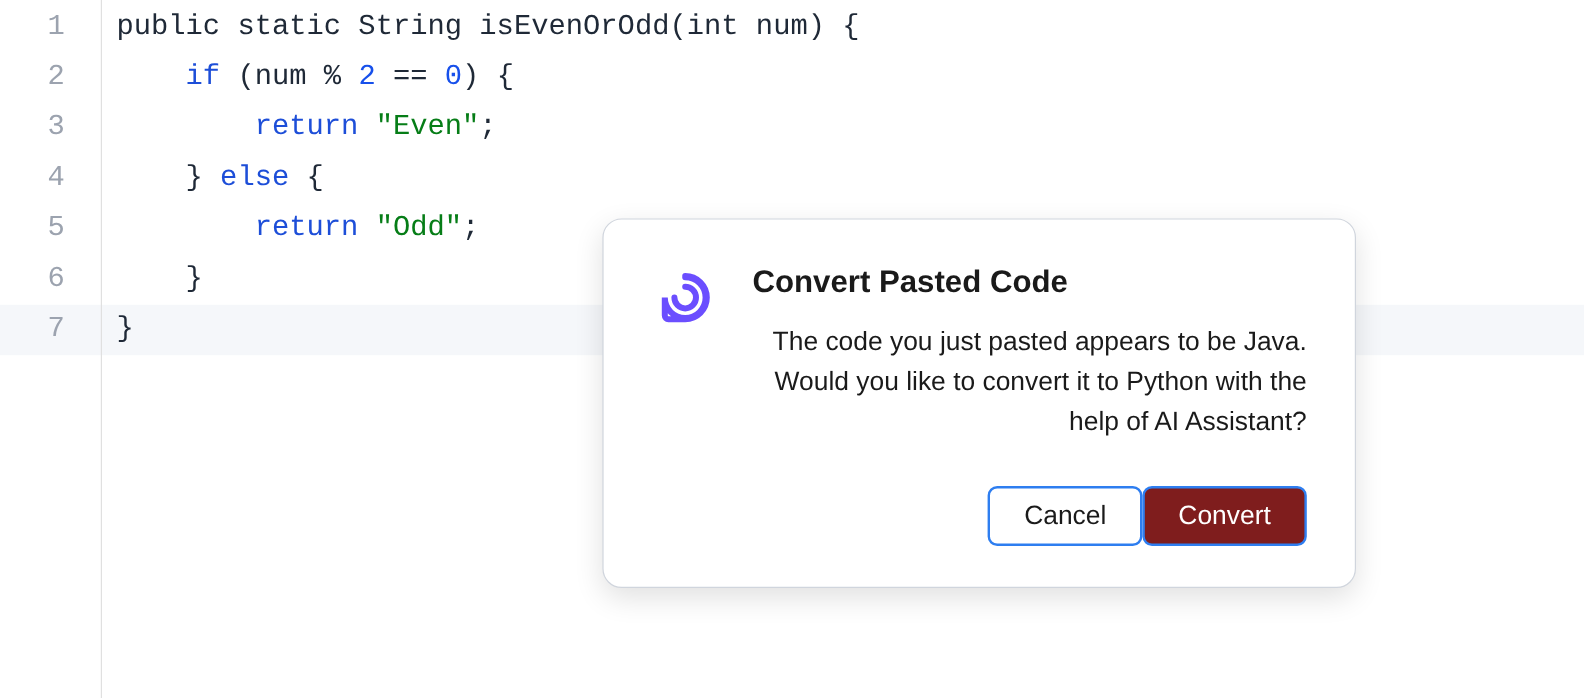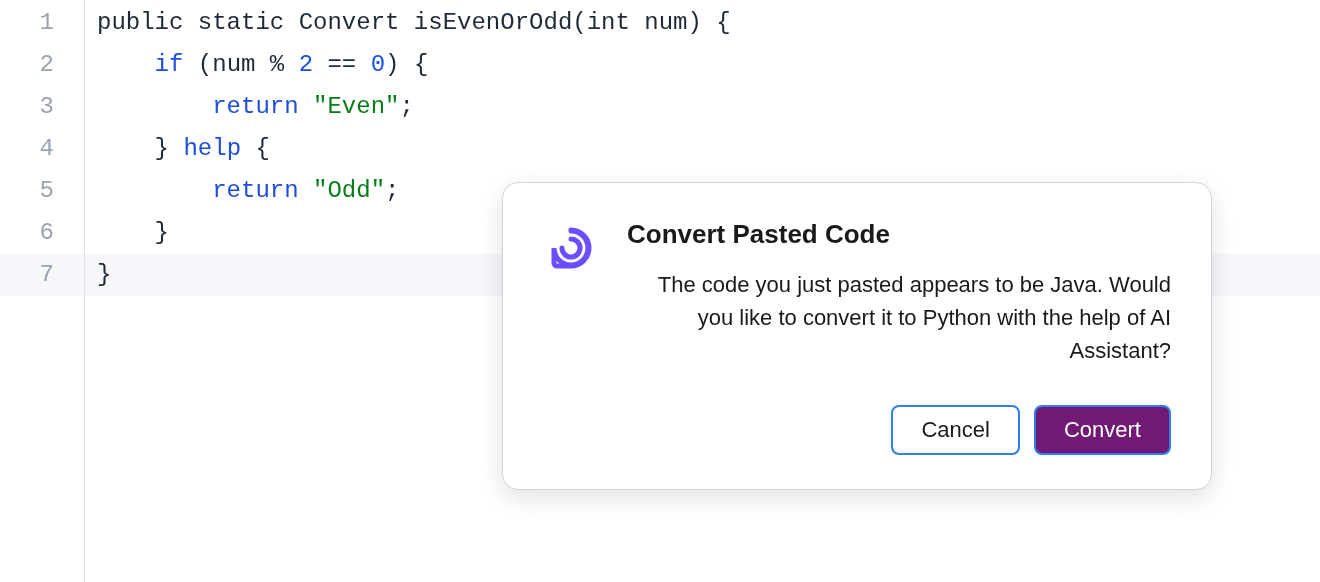--- a/index.html
+++ b/index.html
@@ -58,21 +58,21 @@
     .tok-keyword { color: #1d4ed8; }
     .tok-number { color: #1750eb; }
     .tok-string { color: #067d17; }
     .tok-paren { color: #1f2937; }
     .tok-op { color: #1f2937; }
 
     .dialog {
       position: absolute;
       top: 182px;
       left: 502px;
-      width: 710px;
+      width: 628px;
       background: #ffffff;
       border: 1px solid #d0d5dd;
       border-radius: 16px;
       box-shadow: 0 8px 24px rgba(0,0,0,0.12);
       padding: 36px 40px 34px 40px;
       display: flex;
       gap: 28px;
     }
     .dialog-icon {
       flex-shrink: 0;
@@ -95,60 +95,59 @@
     .dialog-text {
       font-size: 22px;
       color: #1a1a1a;
       line-height: 1.5;
       margin-bottom: 38px;
       text-align: right;
     }
     .dialog-buttons {
       display: flex;
       justify-content: flex-end;
-      gap: 14px;
     }
     .btn {
       font-size: 22px;
       padding: 10px 28px;
       border-radius: 8px;
       cursor: pointer;
       font-family: inherit;
     }
     .btn-cancel {
       background: #ffffff;
       border: 2.5px solid #2e7ef0;
       color: #1a1a1a;
     }
     .btn-convert {
-      background: #701a75;
+      background: #7f1d1d;
       border: 2.5px solid #2e7ef0;
       color: #ffffff;
     }
   </style>
 </head>
 <body>
 
 <div class="line-highlight"></div>
 
 <div class="editor-container">
   <div class="gutter" id="gutter">
       <div class="line-number">1</div>
       <div class="line-number">2</div>
       <div class="line-number">3</div>
       <div class="line-number">4</div>
       <div class="line-number">5</div>
       <div class="line-number">6</div>
       <div class="line-number">7</div>
     </div>
   <div class="code-area" id="code-area">
-      <div class="code-line"><span class="tok-default">public static Convert isEvenOrOdd</span><span class="tok-paren">(</span><span class="tok-default">int num</span><span class="tok-paren">)</span><span class="tok-default"> {</span></div>
+      <div class="code-line"><span class="tok-default">public static String isEvenOrOdd</span><span class="tok-paren">(</span><span class="tok-default">int num</span><span class="tok-paren">)</span><span class="tok-default"> {</span></div>
       <div class="code-line"><span class="tok-default">    </span><span class="tok-keyword">if</span><span class="tok-default"> </span><span class="tok-paren">(</span><span class="tok-default">num % </span><span class="tok-number">2</span><span class="tok-op"> == </span><span class="tok-number">0</span><span class="tok-paren">)</span><span class="tok-default"> {</span></div>
       <div class="code-line"><span class="tok-default">        </span><span class="tok-keyword">return</span><span class="tok-default"> </span><span class="tok-string">"Even"</span><span class="tok-default">;</span></div>
-      <div class="code-line"><span class="tok-default">    } </span><span class="tok-keyword">help</span><span class="tok-default"> {</span></div>
+      <div class="code-line"><span class="tok-default">    } </span><span class="tok-keyword">else</span><span class="tok-default"> {</span></div>
       <div class="code-line"><span class="tok-default">        </span><span class="tok-keyword">return</span><span class="tok-default"> </span><span class="tok-string">"Odd"</span><span class="tok-default">;</span></div>
       <div class="code-line"><span class="tok-default">    }</span></div>
       <div class="code-line"><span class="tok-default">}</span></div>
     </div>
 </div>
 
 <div class="dialog">
   <div class="dialog-icon">
     <svg width="54" height="54" viewBox="0 0 54 54" fill="none">
       <path d="M 27 10

